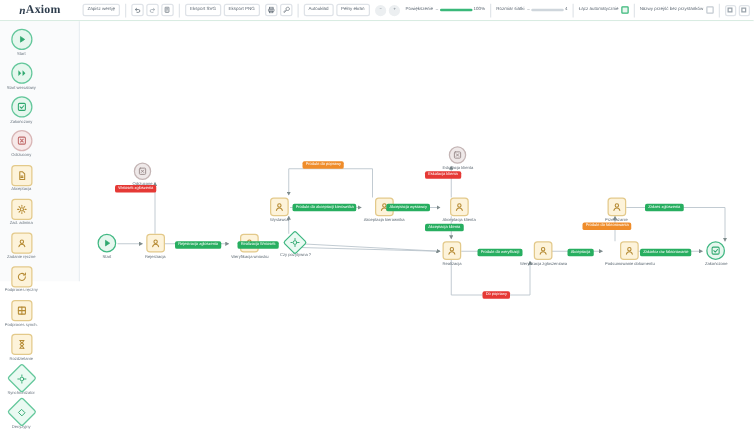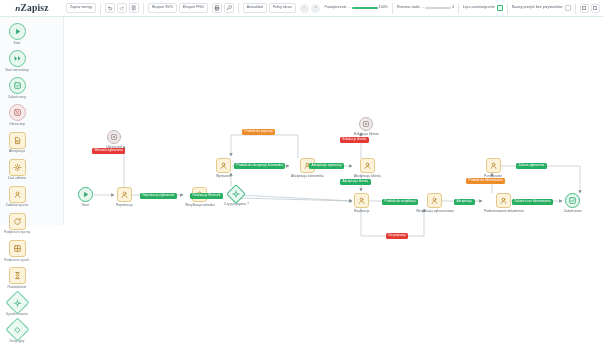--- a/index.html
+++ b/index.html
@@ -126,21 +126,21 @@
 </style>
 </head>
 <body>
 
 <div class="app">
 
   <div class="topbar">
 
     <div class="brand">
       <span class="b-n">n</span>
-        <span class="b-a">Zapisz</span>
+        <span class="b-a">Axiom</span>
     </div>
 
     <div class="tb-group">
       <div class="tb-btn">Zapisz wersję</div>
     </div>
     <div class="tb-sep"></div>
 
     <div class="tb-group">
       <div class="tb-icon">
         <svg width="6" height="6" viewBox="0 0 16 16">

